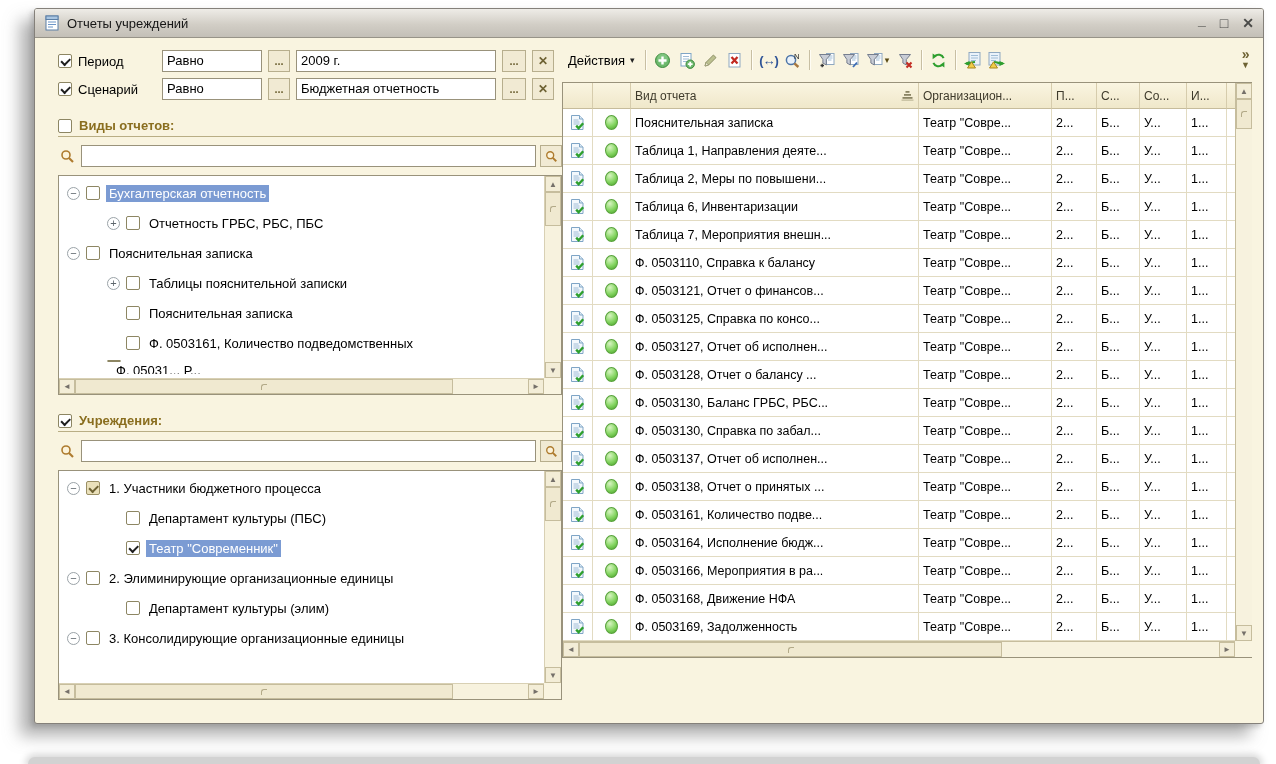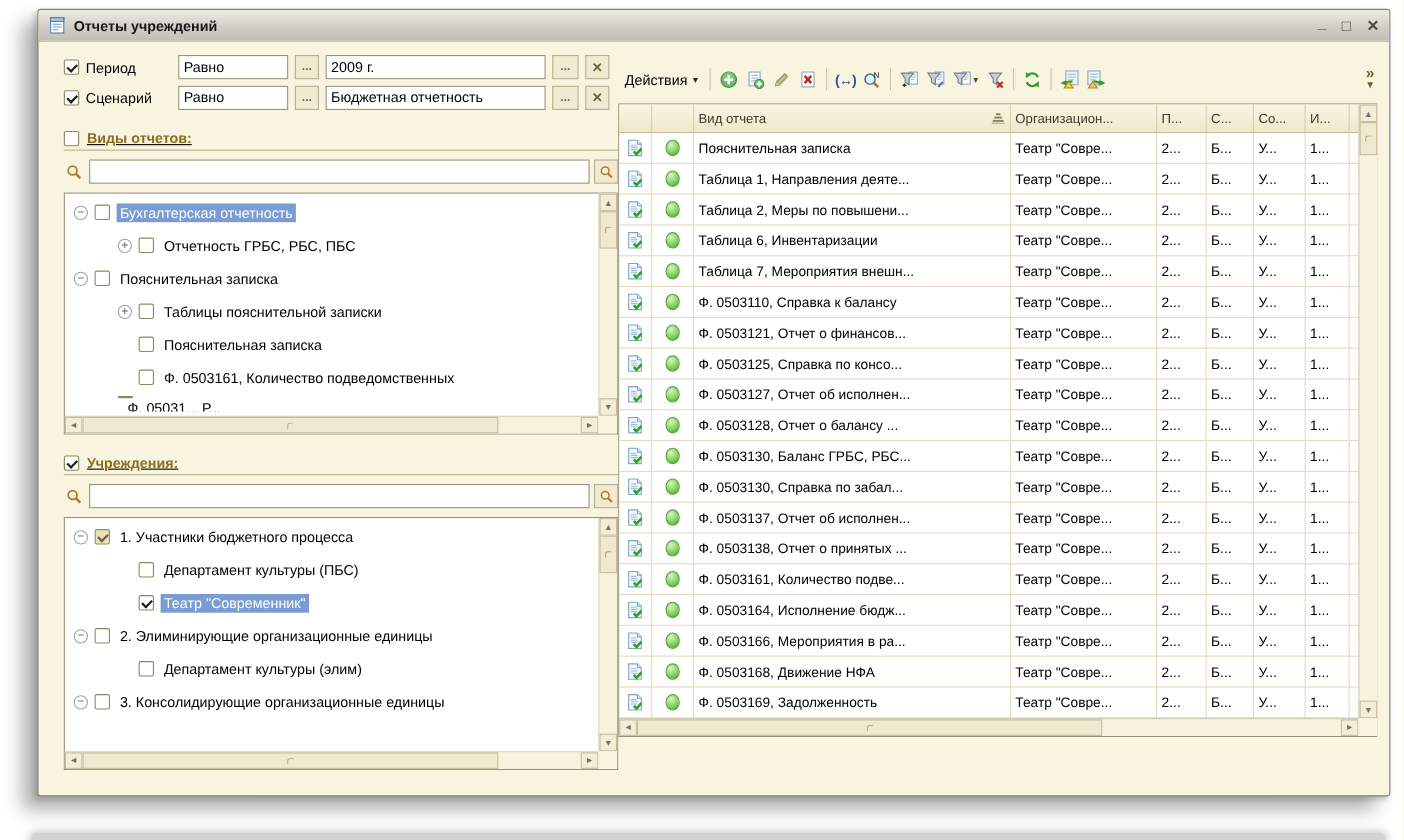--- a/index.html
+++ b/index.html
@@ -13,21 +13,21 @@
   .window{
     position:absolute;left:34px;top:8px;width:1228px;height:714px;
     background:#F9F4E0;border:1px solid #84807A;border-radius:3px;
     box-shadow:-14px 12px 16px rgba(104,104,104,.5), -3px 3px 5px rgba(120,120,120,.35);
   }
   .titlebar{
     height:28px;display:flex;align-items:center;gap:7px;padding:0 9px;
     background:linear-gradient(180deg,#EEECE7 0%,#D2CEC6 55%,#C3BFB7 100%);
     border-bottom:1px solid #979388;border-radius:2px 2px 0 0;
   }
-  .title{font-size:13px;font-weight:bold;color:#161616;}
+  .title{font-size:13px;font-weight:normal;color:#161616;}
   .win-controls{margin-left:auto;display:flex;align-items:center;gap:14px;}
   .wc{font-size:14px;font-weight:bold;color:#4A4A48;cursor:default;line-height:14px;}
   .wc-min{transform:translateY(-3px);}
   .client{
     position:absolute;left:3px;right:3px;top:29px;bottom:3px;
     background:#F9F4E0;
   }
   
   .left-pane{position:absolute;left:8px;top:0;width:504px;bottom:0;margin-left:12px;}
   .frow{display:flex;align-items:center;margin-top:12px;gap:6px;}
@@ -50,21 +50,21 @@
   .cb{width:14px;height:14px;min-width:14px;border:1px solid #8D8663;background:#fff;
       display:inline-block;position:relative;border-radius:2px;box-sizing:border-box;}
   .cb.checked::after,.cb.partial::after{
     content:"";position:absolute;left:2px;top:3px;width:7px;height:3.5px;
     border-left:2px solid #1E1E1E;border-bottom:2px solid #1E1E1E;transform:rotate(-45deg);
   }
   .cb.partial{background:#EAE0BA;border-color:#9A8F64;}
   .cb.partial::after{border-color:#6E6233;}
   
   .group-hdr{display:flex;align-items:center;gap:7px;margin-top:18px;
-    border-bottom:1px solid #B9AE85;padding-bottom:3px;text-decoration:underline;}
+    border-bottom:1px solid #B9AE85;padding-bottom:3px;}
   .ghdr-label{font-size:13px;font-weight:bold;color:#8A6E1F;}
   
   .search-row{display:flex;align-items:center;margin-top:8px;gap:5px;}
   .mag{width:18px;display:flex;justify-content:center;}
   .search-input{
     flex:1;height:20px;border:1px solid #99927B;background:#fff;font-size:13px;
     padding:0 4px;outline:none;font-family:"Liberation Sans",sans-serif;
   }
   .mag-btn{width:22px;height:22px;background:#F1EAD3;border:1px solid #B7AE8D;
     display:flex;align-items:center;justify-content:center;padding:0;margin-left:-1px;}
@@ -97,21 +97,21 @@
   .vsb .sb-btn{height:16px;width:100%;}
   .hsb .sb-btn{width:16px;height:100%;}
   .sb-thumb{background:#F0E9D0;border:1px solid #C6BD9D;position:relative;box-sizing:border-box;}
   .sb-thumb::after{content:"";position:absolute;left:50%;top:50%;width:5px;height:5px;margin:-3px 0 0 -3px;
     border-top:1px solid #B3AA88;border-left:1px solid #B3AA88;border-radius:50% 0 0 0;}
   .vsb .sb-thumb{width:100%;height:34px;}
   .hsb .sb-thumb{height:100%;width:78%;}
   .sb-track{flex:1;background:#F7F2DE;}
   
   .right-pane{position:absolute;left:524px;top:0;right:8px;bottom:0;}
-  .toolbar{display:flex;align-items:center;margin-top:20px;height:28px;}
+  .toolbar{display:flex;align-items:center;margin-top:8px;height:28px;}
   .actions-btn{display:flex;align-items:center;gap:5px;padding:3px 6px;font-size:13px;color:#000;cursor:default;}
   .actions-caret{font-size:9px;color:#222;}
   .tb-sep{width:1px;height:20px;background:#C8BFA3;border-right:1px solid #FFFDF4;margin:0 4px;}
   .tb-btn{width:24px;height:24px;display:flex;align-items:center;justify-content:center;background:transparent;border:0;padding:0;}
   .fitw{font-size:13px;font-weight:bold;color:#2F5496;letter-spacing:-1px;}
   .tb-more{margin-left:auto;display:flex;flex-direction:column;align-items:center;line-height:11px;margin-right:2px;}
   .more-chevrons{font-size:14px;font-weight:bold;color:#6E6233;}
   .more-caret{font-size:9px;color:#6E6233;}
   
   .table{

